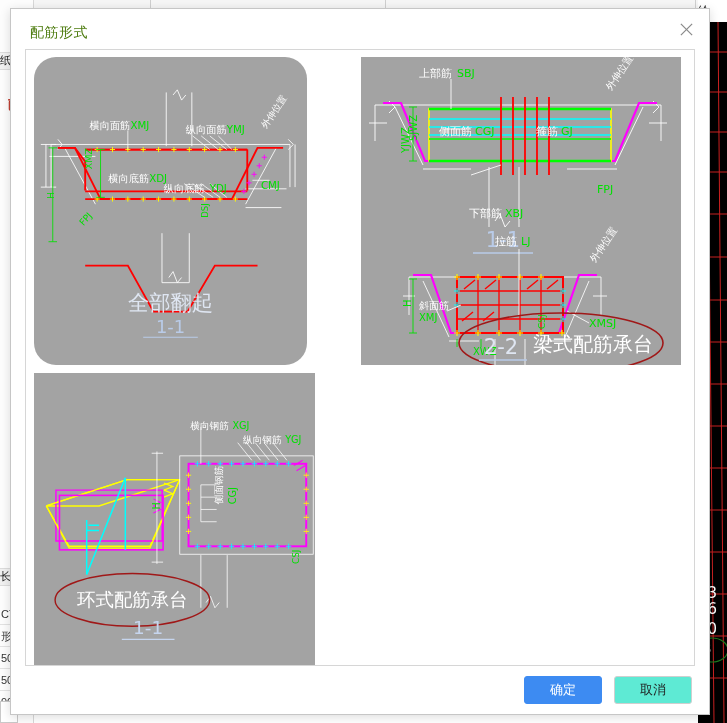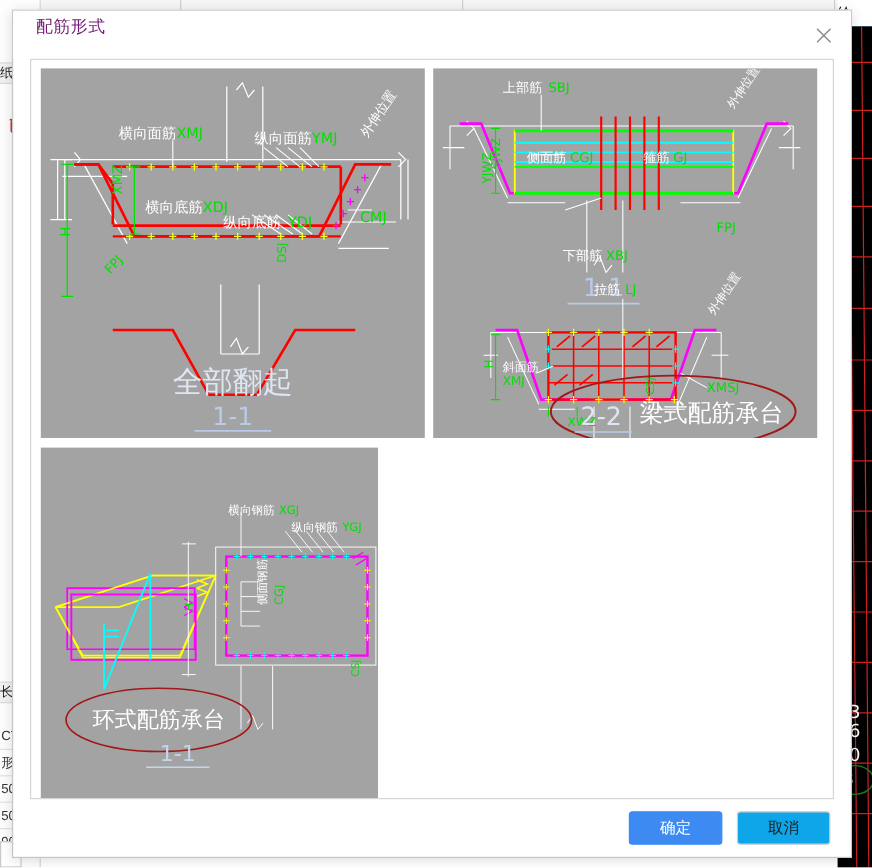--- a/index.html
+++ b/index.html
@@ -58,61 +58,61 @@
     position: absolute; left: 10px; top: 8px; width: 700px; height: 707px;
     background: #ffffff; border: 1px solid #c6c6c6;
     box-shadow: 0 2px 10px rgba(0,0,0,0.14);
     display: flex; flex-direction: column;
   }
   .dlg-titlebar {
     position: relative; height: 40px; flex: 0 0 40px;
     background: #ffffff; border-bottom: 1px solid #ffffff;
   }
   .dlg-title {
-    position: absolute; left: 19px; top: 5px;
-    font-size: 14px; color: #701a75; letter-spacing: .5px;
+    position: absolute; left: 19px; top: 15px;
+    font-size: 14px; color: #4d7c0f; letter-spacing: .5px;
   }
   .dlg-close {
     position: absolute; right: 10px; top: 7px; width: 26px; height: 26px;
     display: flex; align-items: center; justify-content: center;
     color: #8a8a8a; font-size: 17px; cursor: pointer; user-select: none;
   }
 
   .dlg-body {
     position: relative; margin: 0 14px; flex: 1 1 auto;
     border: 1px solid #d6d6d6; background: #ffffff; overflow: hidden;
   }
 
   .panels {
     position: absolute; left: 8px; top: 7px; right: 8px; bottom: 6px;
   }
 
   .panel {
     position: absolute; background: #a3a3a3; overflow: hidden;
   }
-  #panel-all-up   { left: 0px;   top: 0px;   width: 320px; height: 308px; }
+  #panel-all-up   { left: 0px;   top: 0px;   width: 273px; height: 308px; border-radius: 22px; }
   #panel-beam     { left: 327px; top: 0px;   width: 320px; height: 308px; }
   #panel-ring     { left: 0px;   top: 316px; width: 281px; height: 308px; }
 
   .panel svg { display: block; width: 100%; height: 100%; }
 
   
   .dlg-footer {
     position: relative; flex: 0 0 48px; height: 48px;
     display: flex; align-items: center; justify-content: flex-end;
     padding-right: 17px; gap: 12px;
   }
   .btn {
     min-width: 78px; height: 28px; font-size: 13px;
     border-radius: 3px; cursor: pointer;
     display: inline-flex; align-items: center; justify-content: center;
     font-family: Liberation Mono, monospace;
   }
   .btn-primary { background: #3d8bf2; border: 1px solid #3d8bf2; color: #ffffff; }
-  .btn-secondary { background: #0ea5e9; border: 1px solid #cfcfcf; color: #1f1f1f; }
+  .btn-secondary { background: #5eead4; border: 1px solid #cfcfcf; color: #1f1f1f; }
 
   .bg-bottom-box {
     position: absolute; left: 0; bottom: 0; width: 18px; height: 22px;
     border: 1px solid #c9c9c9; background: #fff;
   }
 
   
   text { font-family: "DejaVu Sans", "Liberation Sans", sans-serif; }
 </style>
 </head>

